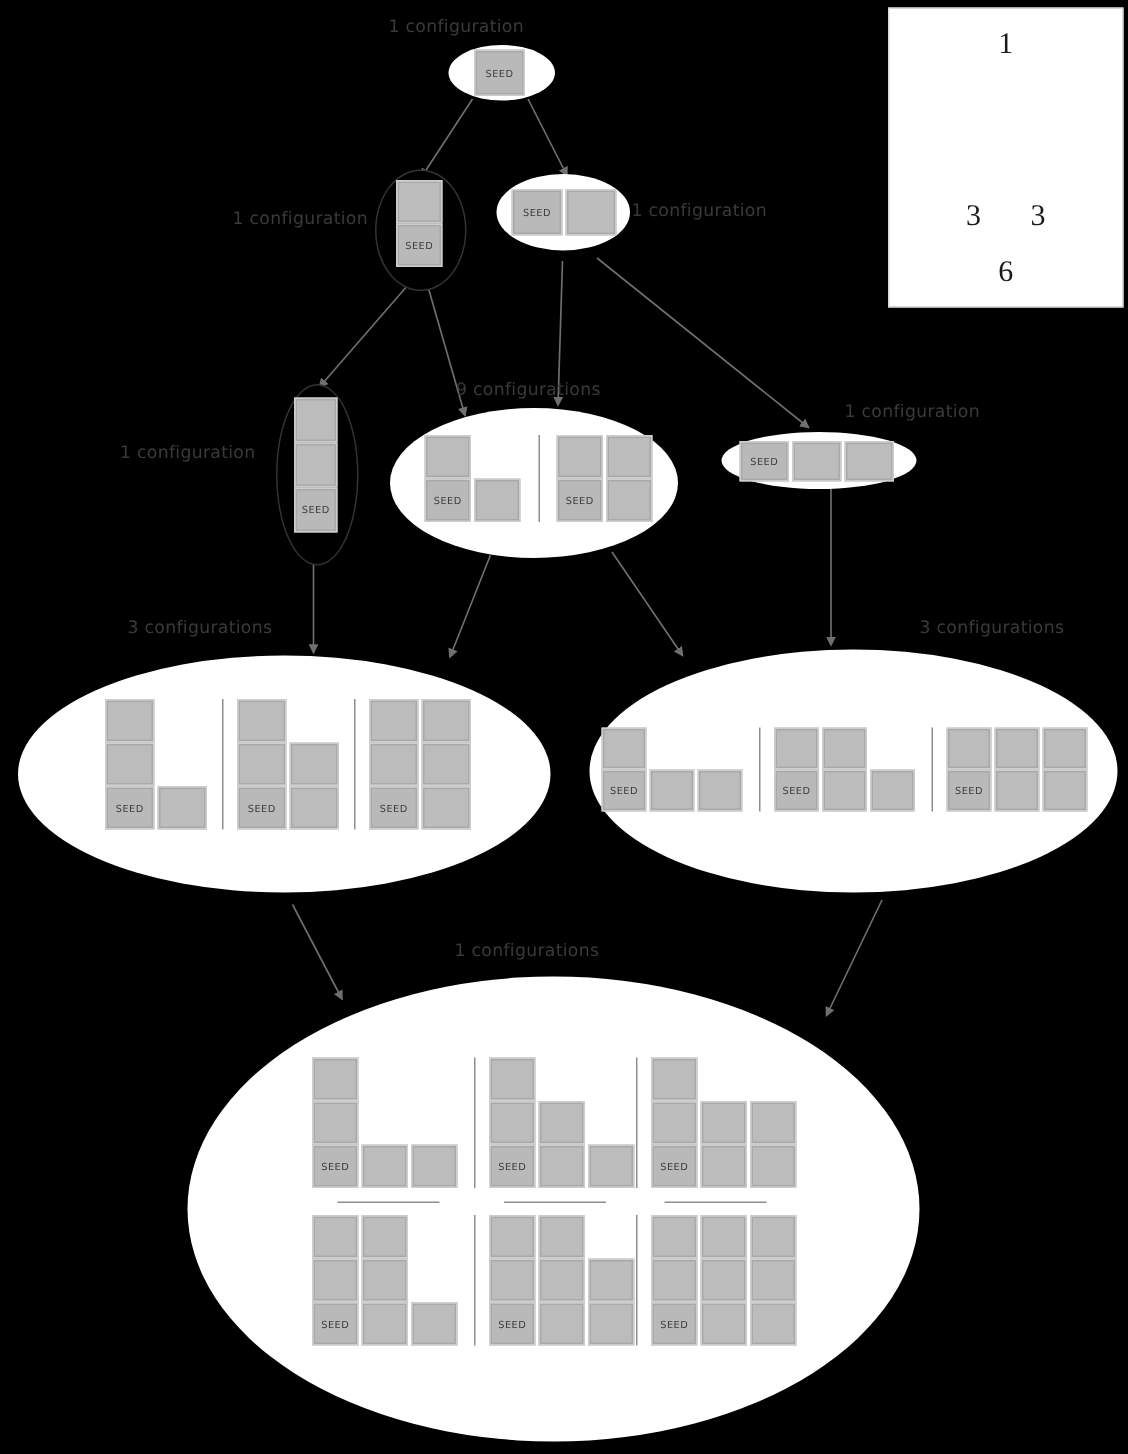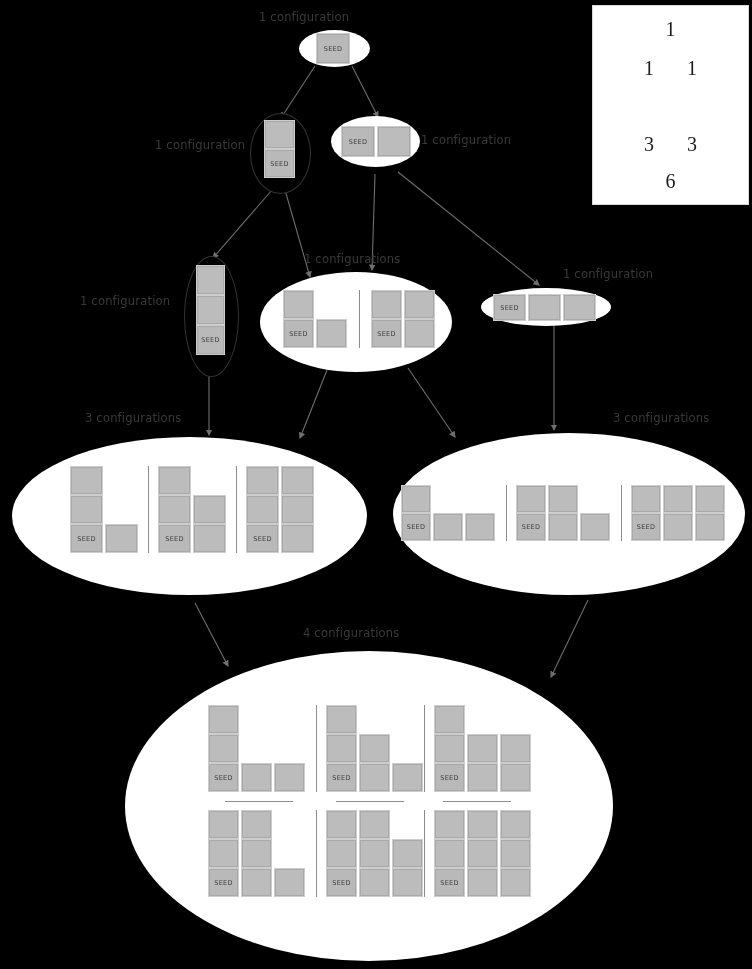--- a/index.html
+++ b/index.html
@@ -78,24 +78,20 @@
 
       <line x1="195" y1="603" x2="228" y2="666" marker-end="url(#ah)"></line>
       <line x1="588" y1="600" x2="551" y2="677" marker-end="url(#ah)"></line>
     </g>
   </svg>
 
   <div id="pascal">
     <div class="prow" style="top:12px;">
       <span class="pnum">1</span>
     </div>
-    <div class="prow" style="top:51px;">
-      <span class="pnum">1</span>
-      <span class="pnum">1</span>
-    </div>
     <div class="prow" style="top:127px;">
       <span class="pnum">3</span>
       <span class="pnum">3</span>
     </div>
     <div class="prow" style="top:164px;">
       <span class="pnum">6</span>
     </div>
   </div>
 
   <div class="label" style="left:259px;top:10px;">1 configuration</div>
@@ -135,21 +131,21 @@
   <div class="cluster" style="left:196px;top:265px;">
     <div class="cfg">
       <div class="blk" style="left:0px;top:0px;width:29px;height:30px;"></div>
       <div class="blk" style="left:0px;top:30px;width:29px;height:30px;"></div>
       <div class="blk seed" style="left:0px;top:60px;width:29px;height:30px;">
         <div class="seedtxt">SEED</div>
       </div>
     </div>
   </div>
 
-  <div class="label" style="left:304px;top:252px;">1 configurations</div>
+  <div class="label" style="left:304px;top:252px;">9 configurations</div>
   <div class="node" style="left:260px;top:272px;width:192px;height:100px;"></div>
   <div class="cluster" style="left:283px;top:290px;">
     <div class="cfg">
       <div class="blk" style="left:0px;top:0px;width:31px;height:29px;"></div>
       <div class="blk seed" style="left:0px;top:29px;width:31px;height:29px;">
         <div class="seedtxt">SEED</div>
       </div>
       <div class="blk" style="left:33px;top:29px;width:31px;height:29px;"></div>
     </div>
     <div class="divider v" style="left:76px;top:0px;height:58px;"></div>
@@ -242,21 +238,21 @@
       <div class="blk" style="left:32px;top:0px;width:30px;height:28px;"></div>
       <div class="blk" style="left:64px;top:0px;width:30px;height:28px;"></div>
       <div class="blk seed" style="left:0px;top:28px;width:30px;height:28px;">
         <div class="seedtxt">SEED</div>
       </div>
       <div class="blk" style="left:32px;top:28px;width:30px;height:28px;"></div>
       <div class="blk" style="left:64px;top:28px;width:30px;height:28px;"></div>
     </div>
   </div>
 
-  <div class="label" style="left:303px;top:626px;">4 configurations</div>
+  <div class="label" style="left:303px;top:626px;">1 configurations</div>
   <div class="node" style="left:125px;top:651px;width:488px;height:310px;"></div>
 
   <div class="cluster" style="left:208px;top:705px;">
 
     <div class="cfg">
       <div class="blk" style="left:0px;top:0px;width:31px;height:29px;"></div>
       <div class="blk" style="left:0px;top:29px;width:31px;height:29px;"></div>
       <div class="blk seed" style="left:0px;top:58px;width:31px;height:29px;">
         <div class="seedtxt">SEED</div>
       </div>

